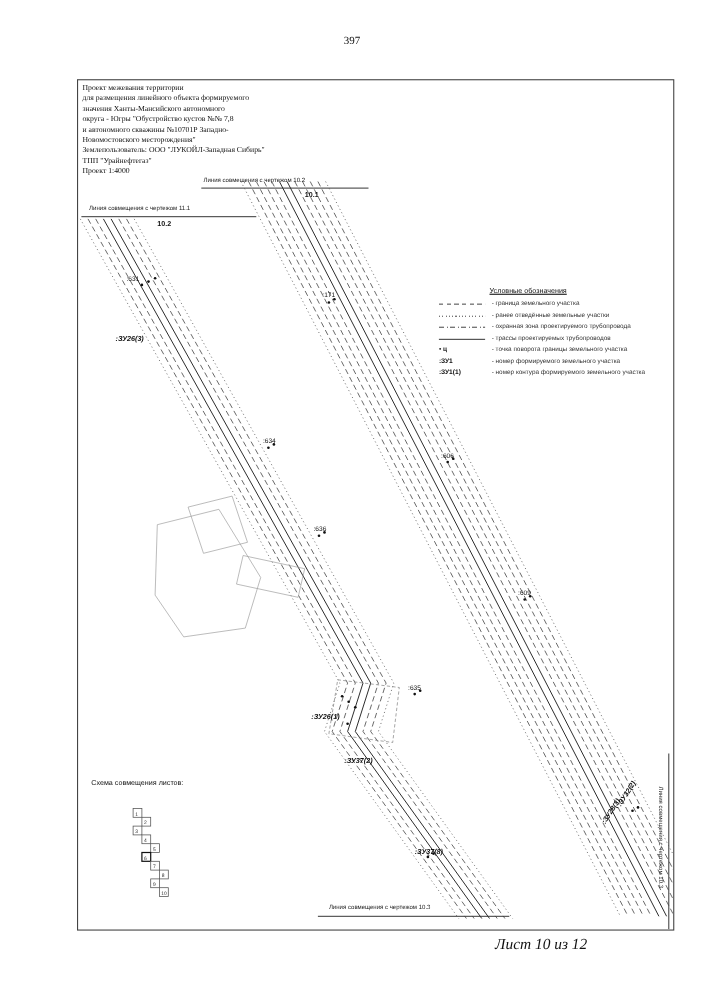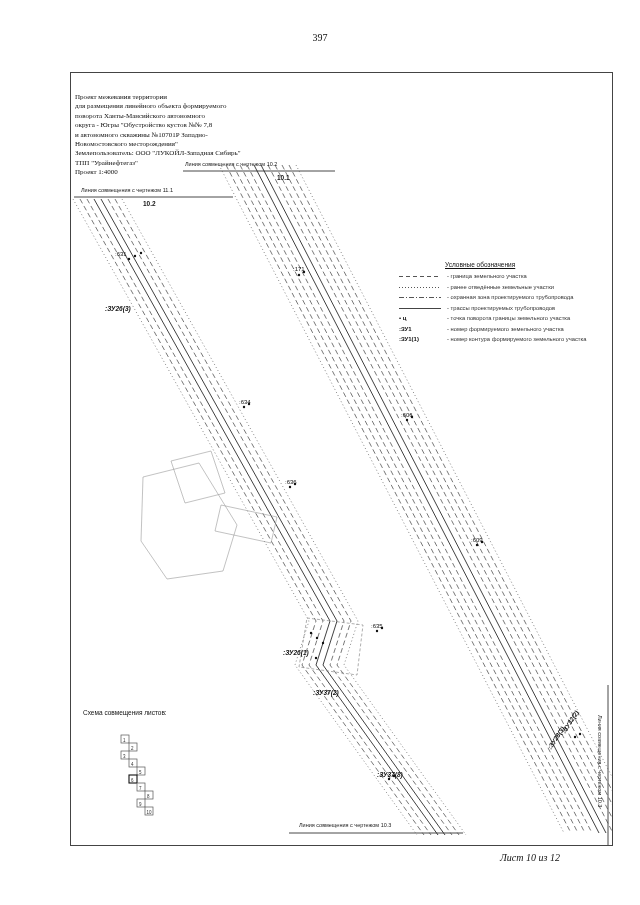--- a/index.html
+++ b/index.html
@@ -4,42 +4,42 @@
 <style>
   html,body{margin:0;padding:0;background:#fff;}
   .page{position:relative;width:640px;height:905px;background:#fff;overflow:hidden;
         font-family:"Liberation Sans",sans-serif;color:#222;}
   .page-number{position:absolute;left:0;top:32px;width:640px;text-align:center;
         font-family:"Liberation Serif",serif;font-size:10px;color:#111;}
   .frame{position:absolute;left:70px;top:72px;width:541px;height:772px;
         border:1px solid #444;overflow:hidden;background:#fff;}
   .frame svg{position:absolute;left:0;top:0;}
   .title-block{position:absolute;left:4px;top:3px;width:245px;
-        font-family:"Liberation Serif",serif;font-size:7px;line-height:1.34;color:#111;margin-top:17px;}
+        font-family:"Liberation Serif",serif;font-size:7px;line-height:1.34;color:#111;}
   .match-label{position:absolute;font-size:5.5px;color:#222;white-space:nowrap;}
   .sheet-num{position:absolute;font-size:6.5px;font-weight:bold;color:#111;}
   .map-label{position:absolute;font-size:6px;color:#111;white-space:nowrap;}
   .map-label.parcel{font-size:6.5px;font-style:italic;font-weight:bold;}
   .rot{transform:rotate(-57deg);transform-origin:left center;}
   .legend{position:absolute;left:328px;top:188px;width:212px;}
   .legend-title{font-size:6.5px;text-decoration:underline;margin:0 0 5px 46px;color:#111;}
   .legend-row{display:flex;align-items:center;margin-bottom:4.5px;}
   .sym{width:42px;height:6px;margin-right:6px;flex:none;position:relative;}
   .sym::after{content:"";position:absolute;left:0;right:0;top:3px;height:1px;}
   .sym-dashed::after{background:repeating-linear-gradient(90deg,#555 0 4px,transparent 4px 7px);}
   .sym-dotted::after{background:repeating-linear-gradient(90deg,#555 0 1px,transparent 1px 3px);}
   .sym-dashdot::after{background:repeating-linear-gradient(90deg,#555 0 5px,transparent 5px 7px,#555 7px 8px,transparent 8px 10px);}
   .sym-solid::after{background:#444;}
   .sym-text{width:42px;margin-right:6px;flex:none;font-size:6px;font-weight:bold;color:#111;}
   .legend-label{font-size:5.8px;color:#333;}
   .scheme-title{position:absolute;left:12px;top:636px;font-size:6.5px;color:#111;}
   .v-label{position:absolute;left:526px;top:642px;writing-mode:vertical-rl;
         font-size:5.5px;color:#222;white-space:nowrap;}
-  .footer{position:absolute;left:450px;top:852px;width:160px;text-align:center;
-        font-family:"Liberation Serif",serif;font-style:italic;font-size:10px;color:#111;}
+  .footer{position:absolute;left:450px;top:852px;width:160px;text-align:left;
+        font-family:"Liberation Serif",serif;font-style:italic;font-size:14px;color:#111;}
   
   .bdash{stroke:#3d3d3d;stroke-width:.7;stroke-dasharray:5 3;fill:none;}
   .bdot{stroke:#555;stroke-width:.7;stroke-dasharray:1 2.5;fill:none;}
   .bsolid{stroke:#2b2b2b;stroke-width:.9;fill:none;}
   .mline{stroke:#333;stroke-width:.9;}
   .bld{stroke:#999;stroke-width:.6;fill:none;}
   .pad{stroke:#777;stroke-width:.6;stroke-dasharray:3 2;fill:none;}
   .pt{fill:#111;}
   .sq{stroke:#555;stroke-width:.7;fill:#fff;}
   .sq-a{stroke:#111;stroke-width:1.1;fill:#fff;}
@@ -143,21 +143,21 @@
         <text class="sqt" x="68" y="716.5">7</text>
         <text class="sqt" x="76" y="724.5">8</text>
         <text class="sqt" x="68" y="732.5">9</text>
         <text class="sqt" x="75.5" y="740.5">10</text>
       </g>
     </svg>
 
     <div class="title-block">
       <div>Проект межевания территории</div>
       <div>для размещения линейного объекта формируемого</div>
-      <div>поворота Ханты-Мансийского автономного</div>
+      <div>значения Ханты-Мансийского автономного</div>
       <div>округа - Югры "Обустройство кустов №№ 7,8</div>
       <div>и автономного скважины №10701Р Западно-</div>
       <div>Новомостовского месторождения"</div>
       <div>Землепользователь: ООО "ЛУКОЙЛ-Западная Сибирь"</div>
       <div>ТПП "Урайнефтегаз"</div>
       <div>Проект 1:4000</div>
     </div>
 
     <div class="match-label" style="left:10px;top:114px;">Линия совмещения с чертежом 11.1</div>
     <div class="sheet-num" style="left:72px;top:127px;">10.2</div>

